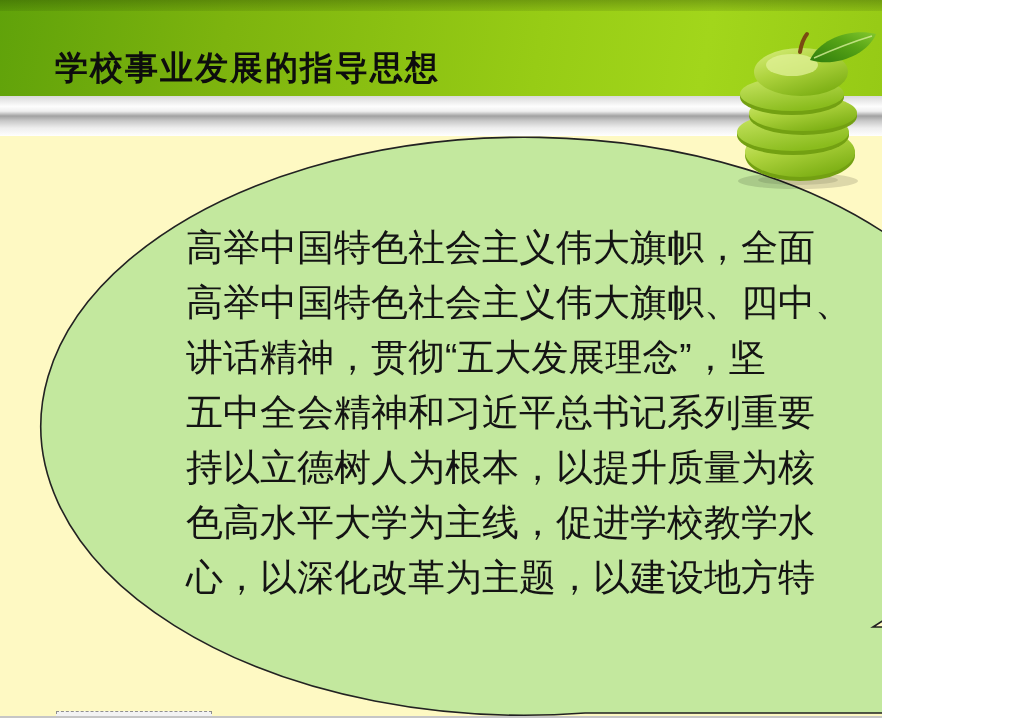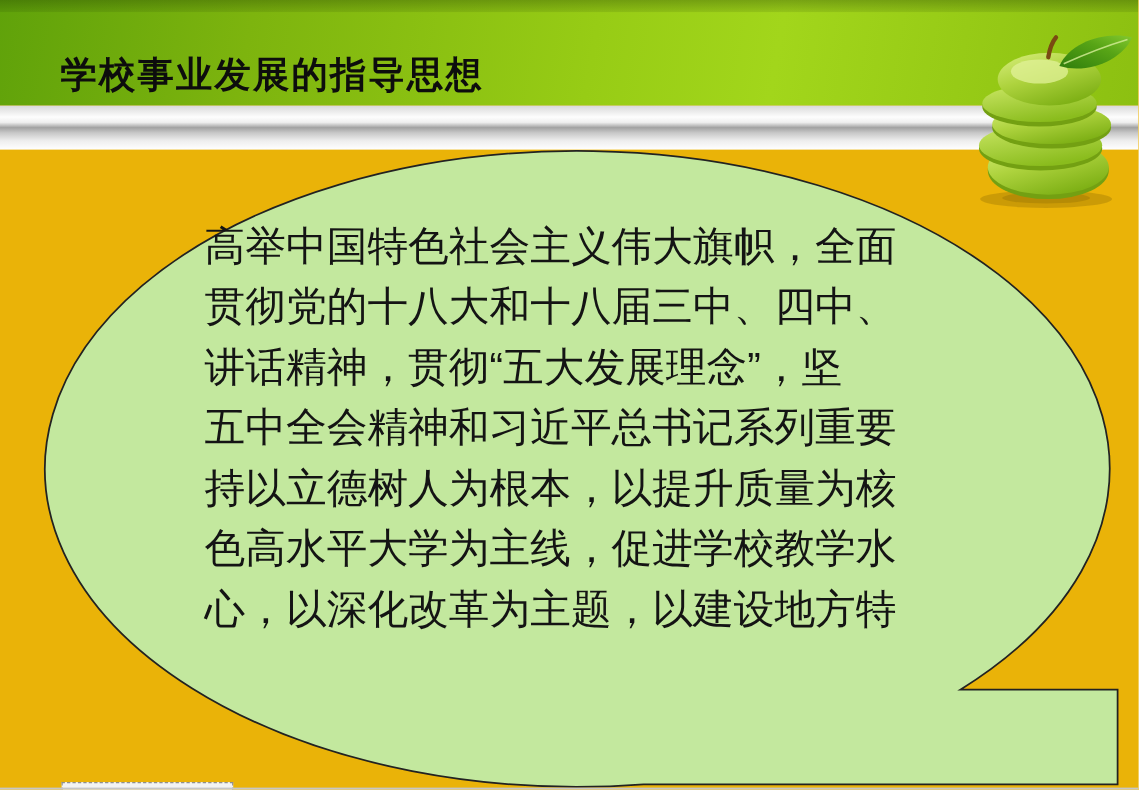--- a/index.html
+++ b/index.html
@@ -1,21 +1,21 @@
 <!DOCTYPE html>
 <html><head>
 <meta charset="utf-8">
 <style>
   html,body{margin:0;padding:0;}
   body{
     width:1035px;height:718px;overflow:hidden;background:#ffffff;
     font-family:"Liberation Sans","DejaVu Sans",sans-serif;
   }
   .slide{
-    position:relative;width:1035px;height:718px;background:#eab308;overflow:hidden;
+    position:relative;width:882px;height:718px;background:#fef9c3;overflow:hidden;
   }
   
   .header{
     position:absolute;left:0;top:0;width:1035px;height:96px;
     background:linear-gradient(100deg,#60a20a 0%,#7db40e 22%,#97cc15 52%,#a2d61b 68%,#8cc011 100%);
   }
   .top-strip{
     position:absolute;left:0;top:0;width:1035px;height:11px;
     background:linear-gradient(to bottom,rgba(20,45,0,0.30),rgba(20,45,0,0.10));
   }
@@ -27,21 +27,21 @@
   
   .ribbon{
     position:absolute;left:0;top:96px;width:1035px;height:40px;
     background:linear-gradient(to bottom,
       #d9d9d9 0%, #fdfdfd 26%, #efefef 38%,
       #a2a2a2 50%, #c8c8c8 62%, #eeeeee 80%, #ffffff 100%);
   }
   
   .bubble-svg{position:absolute;left:0;top:0;width:1035px;height:718px;}
   .bubble-text{
-    position:absolute;left:186px;top:196px;width:710px;
+    position:absolute;left:186px;top:220px;width:710px;
     color:#141414;font-size:37px;line-height:55px;
   }
   .bubble-line{white-space:nowrap;}
   
   .apple{position:absolute;right:2px;top:26px;width:162px;height:166px;}
   
   .placeholder{
     position:absolute;left:56px;top:711px;width:154px;height:16px;
     border:1px dashed #8f8f8f;background:#f3f3f3;
   }
@@ -60,21 +60,21 @@
   </div>
 
   <div class="ribbon"></div>
 
   <svg class="bubble-svg" viewBox="0 0 1035 718" aria-hidden="true">
     <path d="M 873 627 L 1016 627 L 1016 713 L 585 713 A 484 289 0 1 1 873 627 Z" fill="#c3e89e" stroke="#222222" stroke-width="1.6"></path>
   </svg>
 
   <div class="bubble-text">
     <div class="bubble-line">高举中国特色社会主义伟大旗帜，全面</div>
-    <div class="bubble-line">贯彻党的十八大和十八届三中、四中、</div>
+    <div class="bubble-line">高举中国特色社会主义伟大旗帜、四中、</div>
     <div class="bubble-line">讲话精神，贯彻“五大发展理念”，坚</div>
     <div class="bubble-line">五中全会精神和习近平总书记系列重要</div>
     <div class="bubble-line">持以立德树人为根本，以提升质量为核</div>
     <div class="bubble-line">色高水平大学为主线，促进学校教学水</div>
     <div class="bubble-line">心，以深化改革为主题，以建设地方特</div>
   </div>
 
   <svg class="apple" viewBox="0 0 162 166" aria-hidden="true">
     <defs>
       <linearGradient id="gFlesh" x1="0" y1="0" x2="0.6" y2="1">

